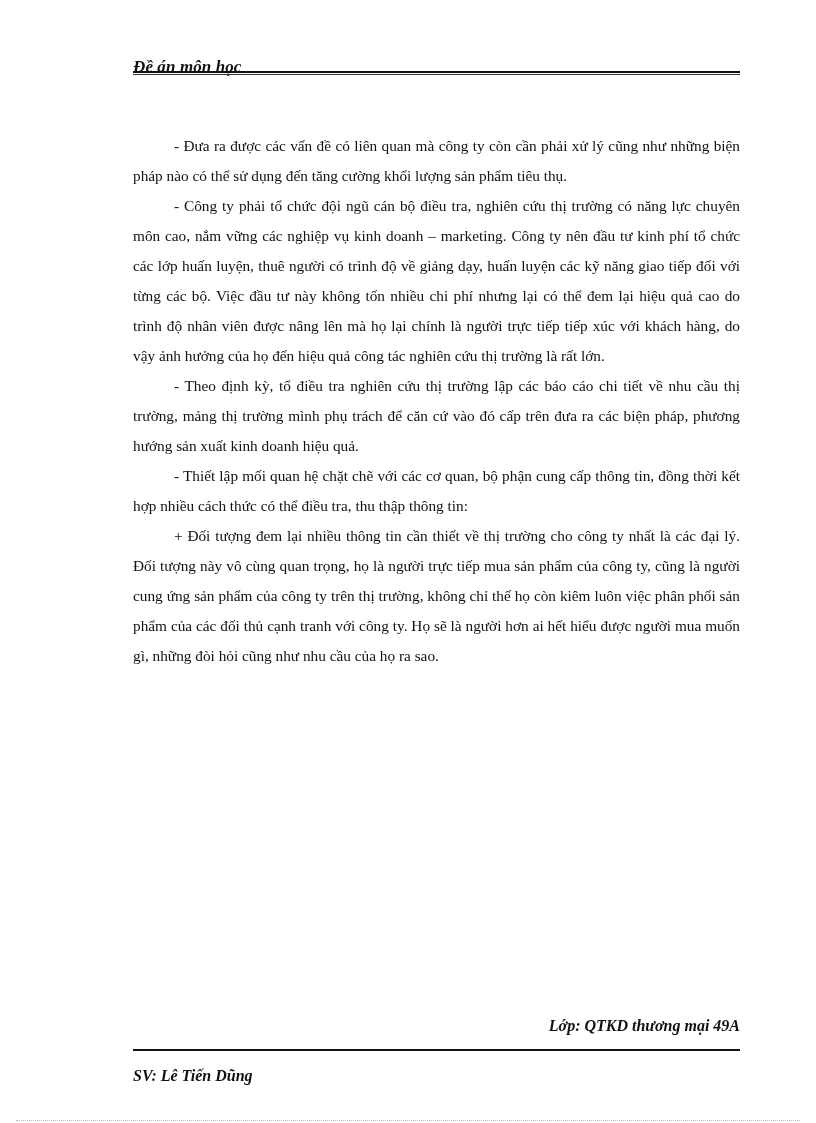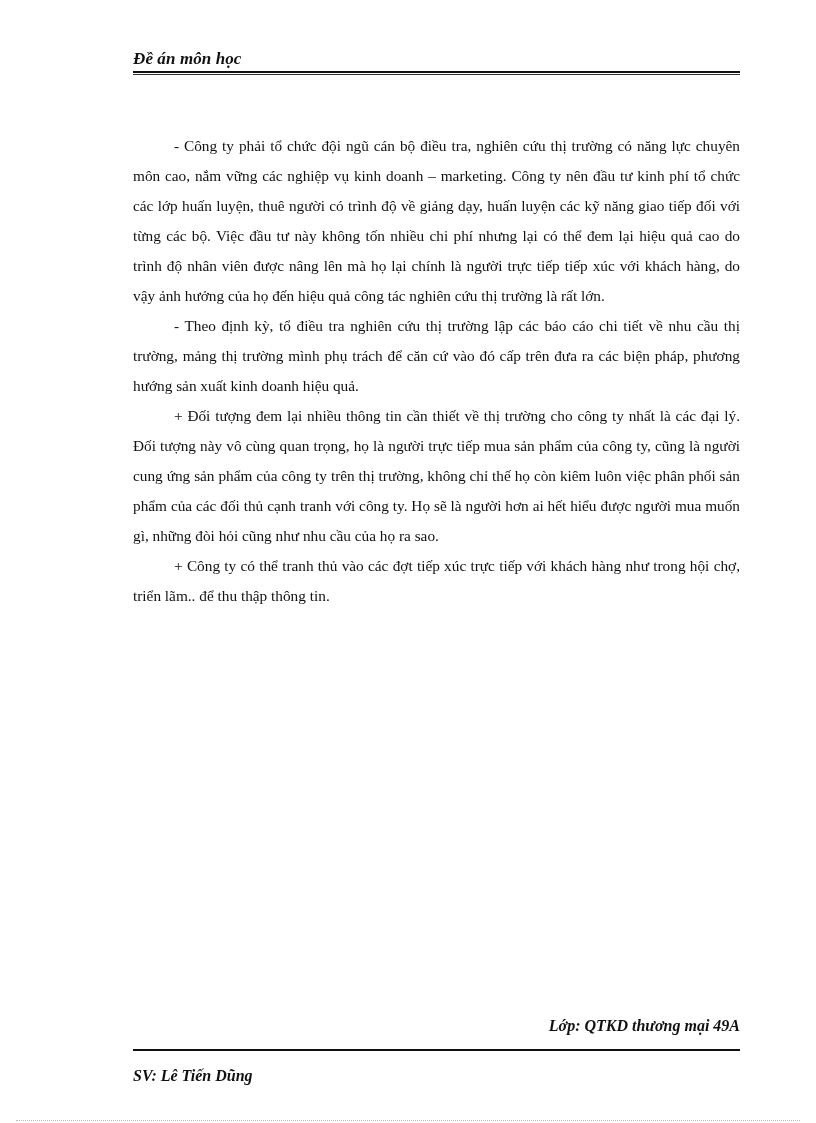--- a/index.html
+++ b/index.html
@@ -1,18 +1,18 @@
 <!DOCTYPE html>
 <html><head>
 <meta charset="utf-8">
 <style>
   html, body { margin: 0; padding: 0; background: #ffffff; }
   body { width: 816px; height: 1123px; position: relative; overflow: hidden;
          font-family: "Liberation Serif", "DejaVu Serif", serif; color: #111; }
-  .header-title { position: absolute; left: 133px; top: 49px; font-size: 17px;
+  .header-title { position: absolute; left: 133px; top: 57px; font-size: 17px;
                   font-weight: bold; font-style: italic; letter-spacing: 0.1px; text-align: center; }
   .header-rule-thick { position: absolute; left: 133px; top: 71px; width: 607px; height: 2px; background: #111; }
   .header-rule-thin { position: absolute; left: 133px; top: 74px; width: 607px; height: 1px; background: #333; }
   .body-text { position: absolute; left: 133px; top: 131px; width: 607px; font-size: 15.3px;
                line-height: 30px; text-align: justify; }
   .para { margin: 0; text-indent: 41px; }
   .footer-rule { position: absolute; left: 133px; top: 1049px; width: 607px; height: 2px; background: #111; }
   .footer-left { position: absolute; left: 133px; top: 1055px; font-size: 16px; font-weight: bold; font-style: italic; margin-top: 12px; }
   .footer-right { position: absolute; right: 76px; top: 1017px; font-size: 16px; font-weight: bold; font-style: italic; }
   .page-edge { position: absolute; left: 16px; top: 1120px; width: 490px; height: 0;
@@ -20,23 +20,24 @@
 </style>
 </head>
 <body>
 
 <div>
   <div class="header-title">Đề án môn học</div>
   <div class="header-rule-thick"></div>
   <div class="header-rule-thin"></div>
 
   <div class="body-text">
+    <p class="para">- Đưa ra được các vấn đề có liên quan mà công ty còn cần phải xử lý cũng như những biện pháp nào có thể sử dụng đến tăng cường khối lượng sản phẩm tiêu thụ.</p>
     <p class="para">- Công ty phải tổ chức đội ngũ cán bộ điều tra, nghiên cứu thị trường có năng lực chuyên môn cao, nắm vững các nghiệp vụ kinh doanh – marketing. Công ty nên đầu tư kinh phí tổ chức các lớp huấn luyện, thuê người có trình độ về giảng dạy, huấn luyện các kỹ năng giao tiếp đối với từng các bộ. Việc đầu tư này không tốn nhiều chi phí nhưng lại có thể đem lại hiệu quả cao do trình độ nhân viên được nâng lên mà họ lại chính là người trực tiếp tiếp xúc với khách hàng, do vậy ảnh hưởng của họ đến hiệu quả công tác nghiên cứu thị trường là rất lớn.</p>
     <p class="para">- Theo định kỳ, tổ điều tra nghiên cứu thị trường lập các báo cáo chi tiết về nhu cầu thị trường, mảng thị trường mình phụ trách để căn cứ vào đó cấp trên đưa ra các biện pháp, phương hướng sản xuất kinh doanh hiệu quả.</p>
+    <p class="para">- Thiết lập mối quan hệ chặt chẽ với các cơ quan, bộ phận cung cấp thông tin, đồng thời kết hợp nhiều cách thức có thể điều tra, thu thập thông tin:</p>
     <p class="para">+ Đối tượng đem lại nhiều thông tin cần thiết về thị trường cho công ty nhất là các đại lý. Đối tượng này vô cùng quan trọng, họ là người trực tiếp mua sản phẩm của công ty, cũng là người cung ứng sản phẩm của công ty trên thị trường, không chỉ thế họ còn kiêm luôn việc phân phối sản phẩm của các đối thủ cạnh tranh với công ty. Họ sẽ là người hơn ai hết hiểu được người mua muốn gì, những đòi hỏi cũng như nhu cầu của họ ra sao.</p>
-    <p class="para">+ Công ty có thể tranh thủ vào các đợt tiếp xúc trực tiếp với khách hàng như trong hội chợ, triển lãm.. để thu thập thông tin.</p>
   </div>
 
   <div class="footer-rule"></div>
   <div class="footer-left">SV: Lê Tiến Dũng</div>
   <div class="footer-right">Lớp: QTKD thương mại 49A</div>
   <div class="page-edge"></div>
 </div>
 
 </body></html>

